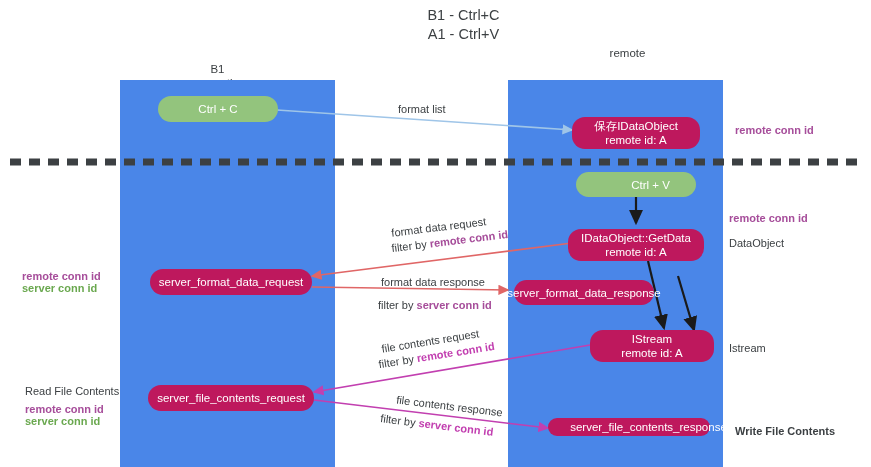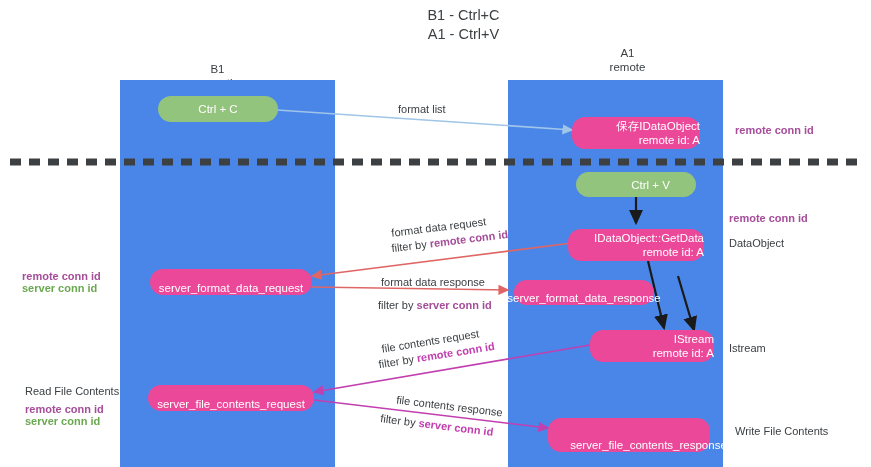--- a/index.html
+++ b/index.html
@@ -29,21 +29,21 @@
 
   
   .box{
     position:absolute;
     display:flex;align-items:center;justify-content:center;
     text-align:center;color:#ffffff;font-size:11.5px;line-height:14px;
     box-sizing:border-box;
     border-radius:13px;
   }
   .box.green{background:#93c47d;}
-  .box.orange{background:#ec4899;align-items:flex-end;}
+  .box.orange{background:#be185d;}
 
   
   .lbl{position:absolute;font-size:11px;color:#3c4043;line-height:14px;white-space:nowrap;}
   .lbl.purple{color:#a64d9a;font-weight:bold;}
   .lbl.green{color:#6aa84f;font-weight:bold;}
   .lbl.dark{color:#3c4043;}
 
   .annot{position:absolute;font-size:11px;color:#3c4043;line-height:14px;white-space:nowrap;}
   .annot .p{color:#a64d9a;font-weight:bold;}
   .annot .m{color:#c23fb0;font-weight:bold;}
@@ -58,21 +58,20 @@
   <div class="title">
     <div>B1 - Ctrl+C</div>
     <div>A1 - Ctrl+V</div>
   </div>
 
   <div class="lane-head" style="left:150px;top:63px;width:135px;">
     <div>B1</div>
     <div>connection</div>
   </div>
   <div class="lane-head" style="left:560px;top:47px;width:135px;">
-    <div>A1</div>
     <div>remote</div>
   </div>
 
   <div class="lane" style="left:120px;top:80px;width:215px;height:387px;"></div>
   <div class="lane" style="left:508px;top:80px;width:215px;height:387px;"></div>
 
   <svg class="overlay" viewBox="0 0 871 467">
     <defs>
       <marker id="ar-blue" markerWidth="7" markerHeight="7" refX="6" refY="3.2" orient="auto">
         <path d="M0,0 L7,3.2 L0,6.4 z" fill="#9fc5e8"></path>
@@ -135,21 +134,21 @@
 
   <div class="box orange" style="left:514px;top:280px;width:140px;height:25px;">
     <span>server_format_data_response</span>
   </div>
 
   <div class="box orange" style="left:590px;top:330px;width:124px;height:32px;flex-direction:column;">
     <span>IStream</span>
     <span>remote id: A</span>
   </div>
 
-  <div class="box orange" style="left:548px;top:418px;width:162px;height:34px;padding-left:39px;">
+  <div class="box orange" style="left:548px;top:418px;width:162px;height:18px;padding-left:39px;">
     <span>server_file_contents_response</span>
   </div>
 
   <div class="annot" style="left:398px;top:102px;">
     <span>format list</span>
   </div>
 
   <div class="annot rot" style="left:391px;top:220px;transform:rotate(-7deg);">
     <span>format data request</span>
   </div>
@@ -179,21 +178,21 @@
   </div>
 
   <div class="lbl purple" style="left:735px;top:123px;">remote conn id</div>
 
   <div class="lbl purple" style="left:729px;top:211px;">remote conn id</div>
 
   <div class="lbl dark" style="left:729px;top:236px;">DataObject</div>
 
   <div class="lbl dark" style="left:729px;top:341px;">Istream</div>
 
-  <div class="lbl dark" style="left:735px;top:424px;">Write File Contents</div>
+  <div class="lbl dark" style="left:735px;top:424px;font-weight:bold;">Write File Contents</div>
 
   <div class="lbl purple" style="left:22px;top:269px;">remote conn id</div>
   <div class="lbl green" style="left:22px;top:281px;">server conn id</div>
 
   <div class="lbl dark" style="left:25px;top:384px;">Read File Contents</div>
   <div class="lbl purple" style="left:25px;top:402px;">remote conn id</div>
   <div class="lbl green" style="left:25px;top:414px;">server conn id</div>
 
 </div>
 

